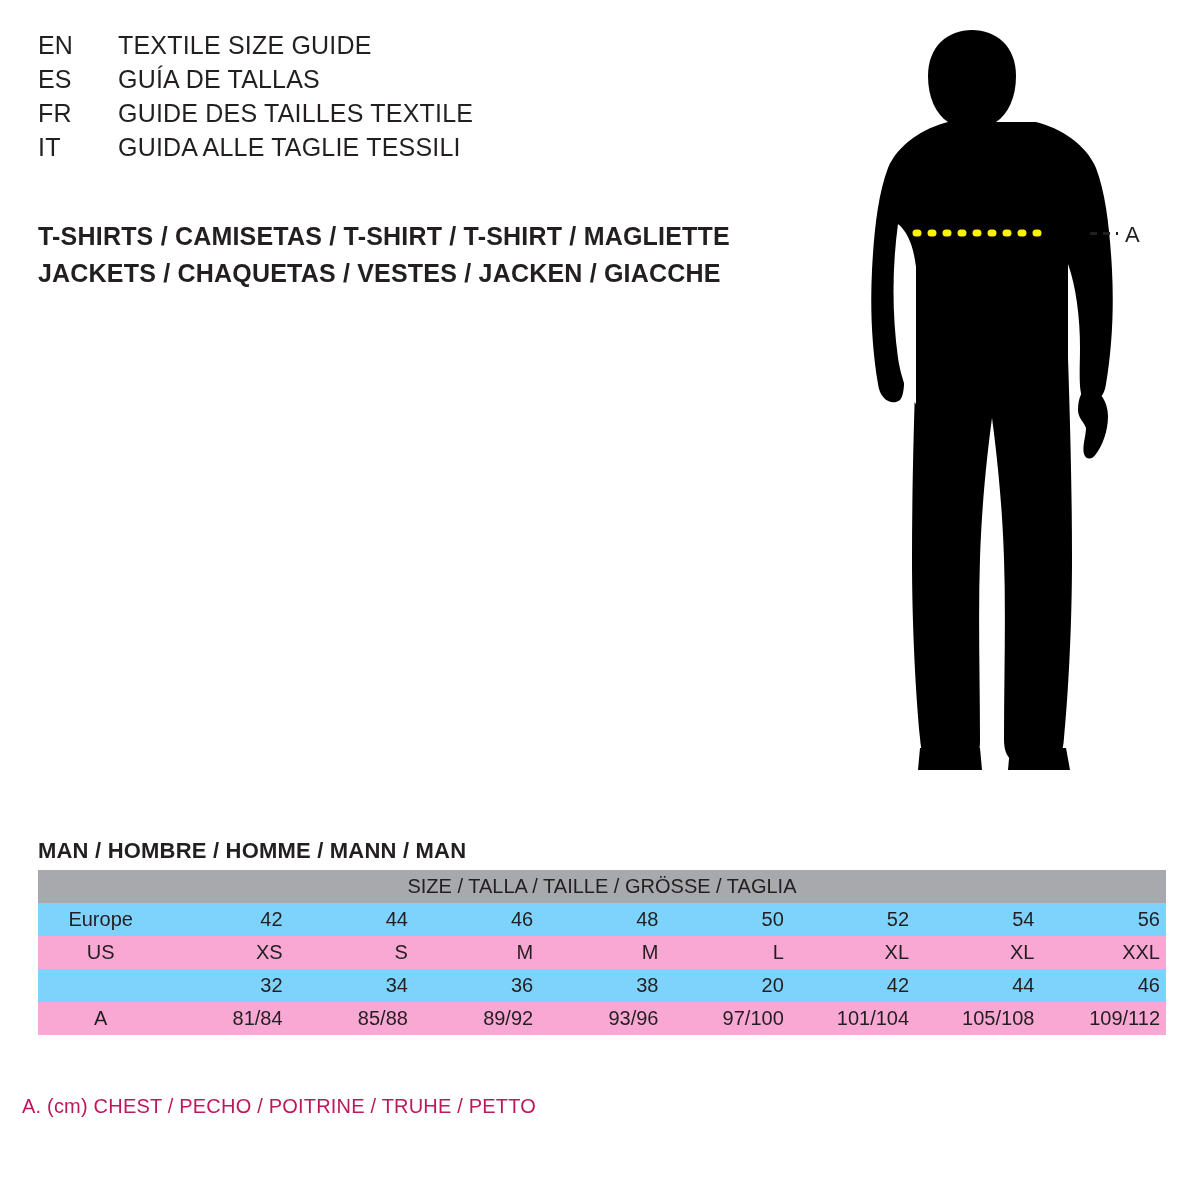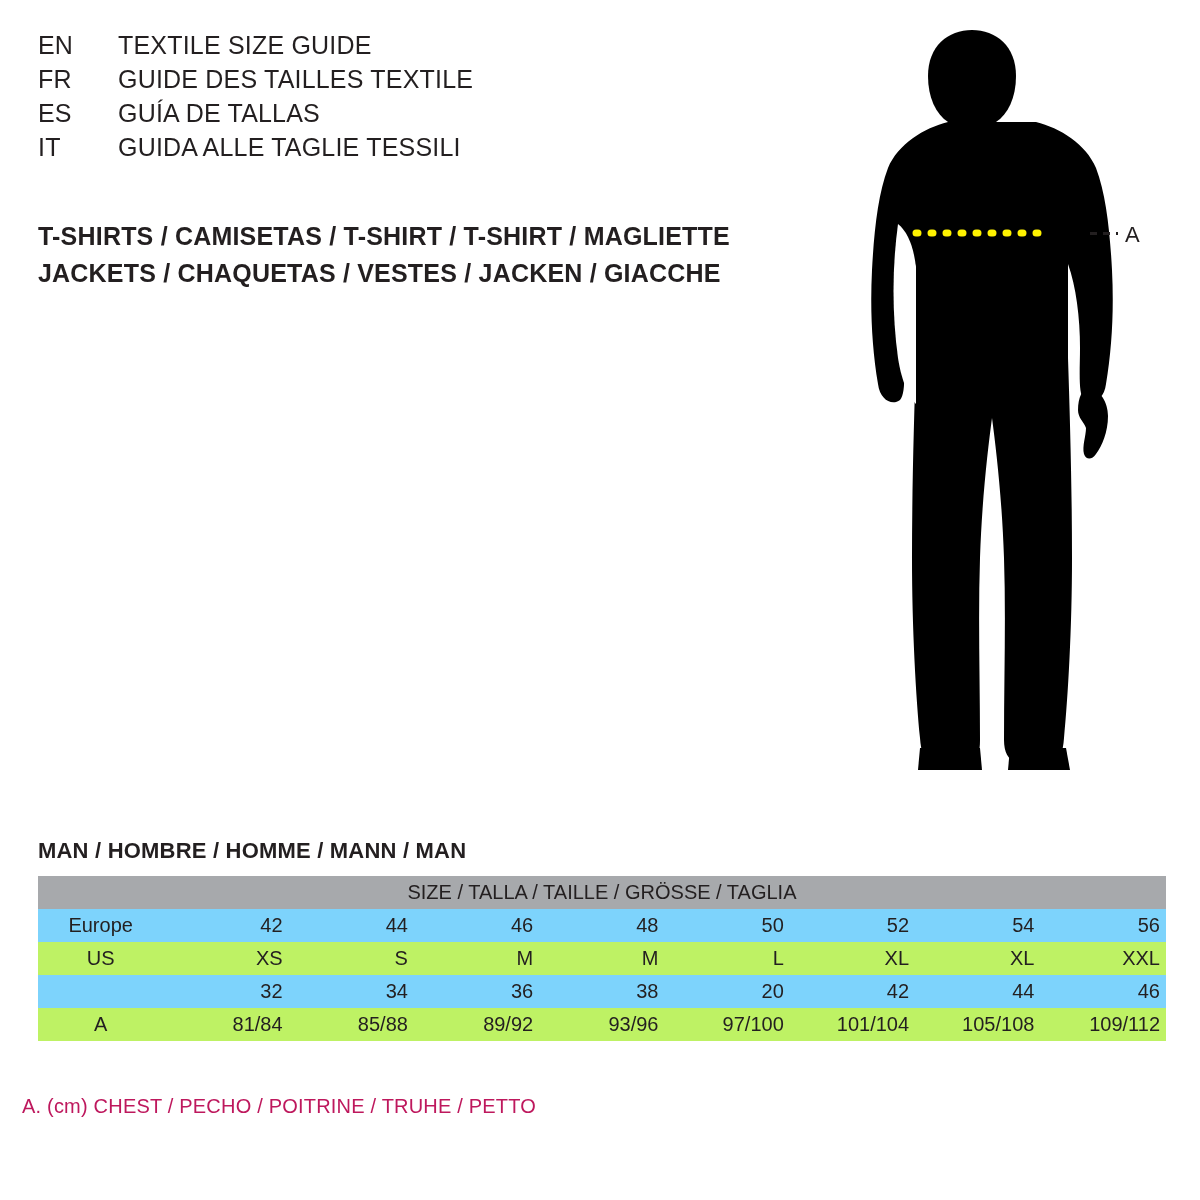--- a/index.html
+++ b/index.html
@@ -87,21 +87,21 @@
   .table-section {
     position: absolute;
     top: 838px;
     left: 38px;
     width: 1128px;
   }
   .group-title {
     font-size: 22px;
     font-weight: bold;
     letter-spacing: 0.2px;
-    margin-bottom: 12px;
+    margin-bottom: 6px;
   }
   table.size-table {
     border-collapse: collapse;
     width: 1128px;
     table-layout: fixed;
   }
   table.size-table td {
     font-size: 20px;
     height: 33px;
     padding: 0 6px;
@@ -117,46 +117,46 @@
     text-align: right;
   }
   tr.header-row td {
     background: #a7a9ac;
     font-size: 20px;
   }
   tr.band td {
     background: #7dd3fc;
   }
   tr.plain td {
-    background: #bef264;
+    background: #f9a8d4;
   }
   .footnote {
     position: absolute;
     top: 1095px;
     left: 22px;
     font-size: 20px;
     letter-spacing: 0.2px;
     color: #be185d;
   }
 </style>
 </head>
 <body>
 
 <div class="lang-block">
   <div class="lang-row">
     <span class="lang-code">EN</span>
     <span class="lang-text">TEXTILE SIZE GUIDE</span>
   </div>
   <div class="lang-row">
+    <span class="lang-code">ES</span>
+    <span class="lang-text">GUÍA DE TALLAS</span>
+  </div>
+  <div class="lang-row">
     <span class="lang-code">FR</span>
     <span class="lang-text">GUIDE DES TAILLES TEXTILE</span>
-  </div>
-  <div class="lang-row">
-    <span class="lang-code">ES</span>
-    <span class="lang-text">GUÍA DE TALLAS</span>
   </div>
   <div class="lang-row">
     <span class="lang-code">IT</span>
     <span class="lang-text">GUIDA ALLE TAGLIE TESSILI</span>
   </div>
 </div>
 
 <div class="category-block">
   <div class="category-line">T-SHIRTS / CAMISETAS / T-SHIRT / T-SHIRT / MAGLIETTE</div>
   <div class="category-line">JACKETS / CHAQUETAS / VESTES / JACKEN / GIACCHE</div>

